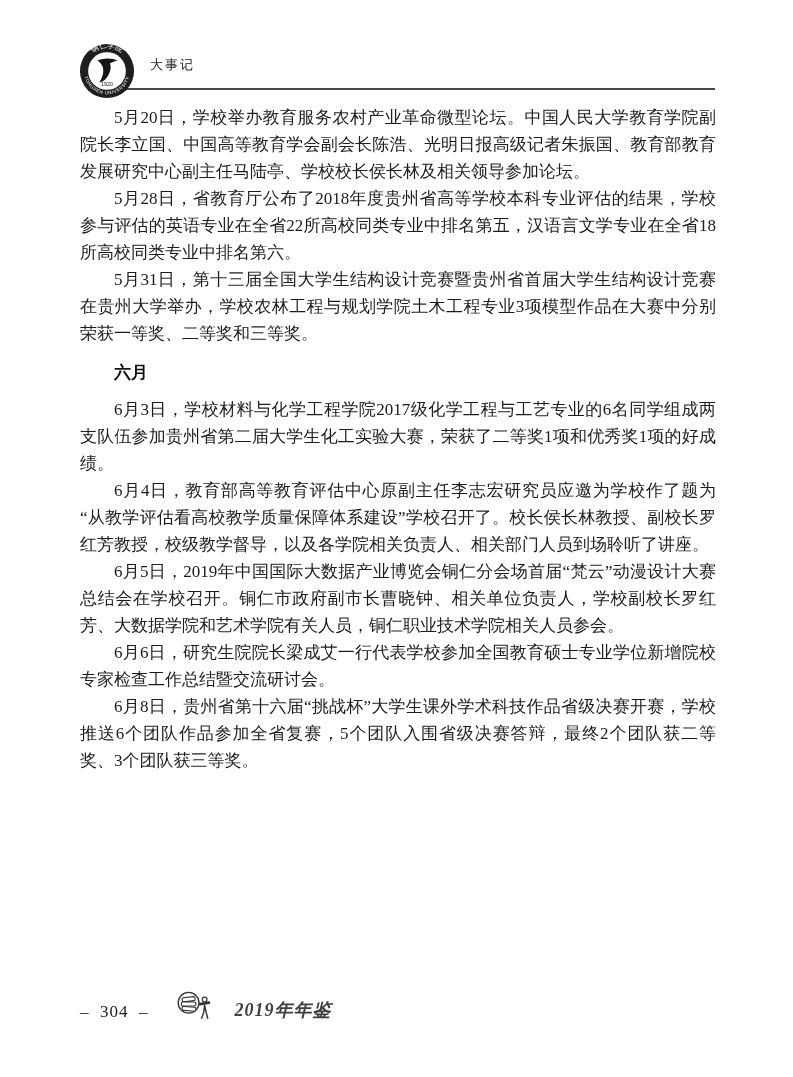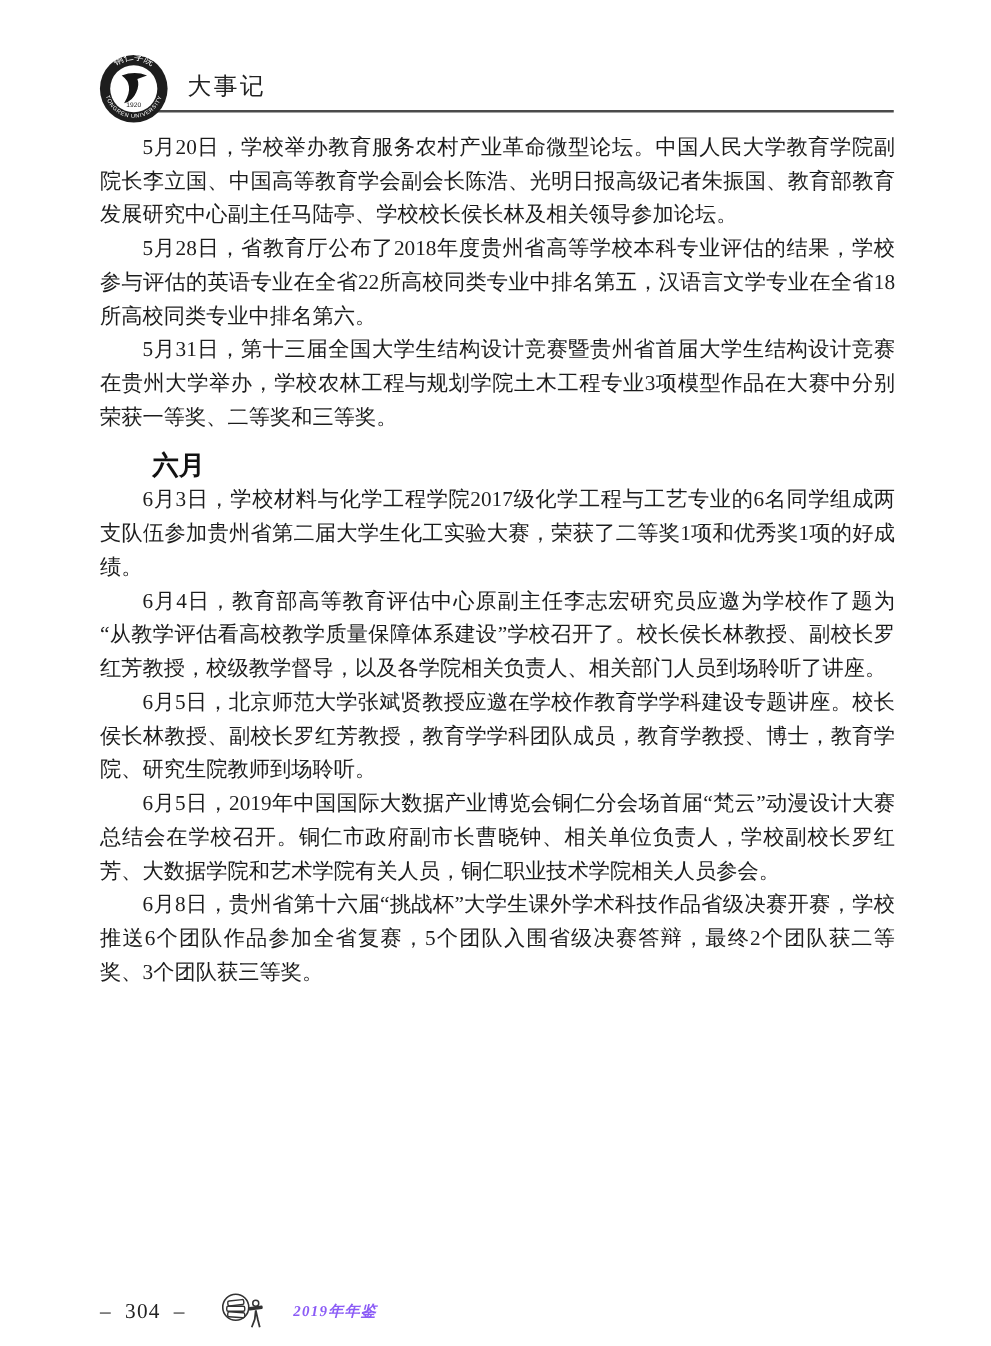--- a/index.html
+++ b/index.html
@@ -17,52 +17,52 @@
   .page-header{position:absolute;top:42px;left:78px;right:78px;height:52px;}
   .header-rule{
     position:absolute;left:15px;right:0;top:46px;height:2px;
     background:#4a4a4a;
   }
   .seal{
     position:absolute;left:0;top:0;width:58px;height:58px;z-index:2;
   }
   .section-title{
     position:absolute;left:72px;top:14px;
-    font-size:19px;letter-spacing:2px;color:#222;
+    font-size:13px;letter-spacing:2px;color:#222;
     font-family:"Liberation Serif","DejaVu Serif",serif;
   }
 
   
   .content{
     position:absolute;left:80px;right:77px;top:104px;
     font-size:17px;line-height:27px;
     text-align:justify;
     color:#1c1c1c;
   }
   .content p{margin:0;text-indent:2em;}
   .month-heading{
-    margin:12px 0 0 0;
-    font-size:21px;line-height:27px;
+    margin:12px 0 10px 0;
+    font-size:17px;line-height:27px;
     font-weight:bold;
     text-indent:2em;
     font-family:"Liberation Sans","DejaVu Sans",sans-serif;
     color:#111;
   }
 
   
   .page-footer{
-    position:absolute;left:80px;top:1032px;height:34px;
-    display:flex;align-items:center;gap:20px;
+    position:absolute;left:80px;top:988px;height:34px;
+    display:flex;align-items:flex-end;gap:20px;
     font-size:17px;color:#222;
   }
   .page-number{letter-spacing:1px;white-space:pre;}
   .footer-icon{width:40px;height:32px;margin-left:6px;}
   .book-title{
     font-style:italic;font-weight:bold;
-    font-size:12px;letter-spacing:1px;color:#8b5cf6;
+    font-size:18px;letter-spacing:1px;color:#404040;
     font-family:"Liberation Serif","DejaVu Serif",serif;
   }
 </style>
 </head>
 <body>
 
 <div class="page">
 
   <header class="page-header">
     <div class="header-rule"></div>
@@ -87,22 +87,22 @@
     <span class="section-title">大事记</span>
   </header>
 
   <main class="content">
     <p>5月20日，学校举办教育服务农村产业革命微型论坛。中国人民大学教育学院副院长李立国、中国高等教育学会副会长陈浩、光明日报高级记者朱振国、教育部教育发展研究中心副主任马陆亭、学校校长侯长林及相关领导参加论坛。</p>
     <p>5月28日，省教育厅公布了2018年度贵州省高等学校本科专业评估的结果，学校参与评估的英语专业在全省22所高校同类专业中排名第五，汉语言文学专业在全省18所高校同类专业中排名第六。</p>
     <p>5月31日，第十三届全国大学生结构设计竞赛暨贵州省首届大学生结构设计竞赛在贵州大学举办，学校农林工程与规划学院土木工程专业3项模型作品在大赛中分别荣获一等奖、二等奖和三等奖。</p>
     <h2 class="month-heading">六月</h2>
     <p>6月3日，学校材料与化学工程学院2017级化学工程与工艺专业的6名同学组成两支队伍参加贵州省第二届大学生化工实验大赛，荣获了二等奖1项和优秀奖1项的好成绩。</p>
     <p>6月4日，教育部高等教育评估中心原副主任李志宏研究员应邀为学校作了题为“从教学评估看高校教学质量保障体系建设”学校召开了。校长侯长林教授、副校长罗红芳教授，校级教学督导，以及各学院相关负责人、相关部门人员到场聆听了讲座。</p>
-    <p>6月5日，北京师范大学张斌贤教授应邀在学校作教育学学科建设专题讲座。校长侯长林教授、副校长罗红芳教授，教育学学科团队成员，教育学教授、博士，教育学院、研究生院教师到场聆听。</p>
     <p>6月5日，2019年中国国际大数据产业博览会铜仁分会场首届“梵云”动漫设计大赛总结会在学校召开。铜仁市政府副市长曹晓钟、相关单位负责人，学校副校长罗红芳、大数据学院和艺术学院有关人员，铜仁职业技术学院相关人员参会。</p>
+    <p>6月6日，研究生院院长梁成艾一行代表学校参加全国教育硕士专业学位新增院校专家检查工作总结暨交流研讨会。</p>
     <p>6月8日，贵州省第十六届“挑战杯”大学生课外学术科技作品省级决赛开赛，学校推送6个团队作品参加全省复赛，5个团队入围省级决赛答辩，最终2个团队获二等奖、3个团队获三等奖。</p>
 
   </main>
 
   <footer class="page-footer">
     <span class="page-number">–  304  –</span>
 
     <svg class="footer-icon" viewBox="0 0 50 40">
       <circle cx="17" cy="16" r="13" fill="none" stroke="#333" stroke-width="1.6"></circle>
       <rect x="9" y="9" width="16" height="5" rx="1.5" fill="#ffffff" stroke="#333" stroke-width="1.4" transform="rotate(-6 17 11)"></rect>

